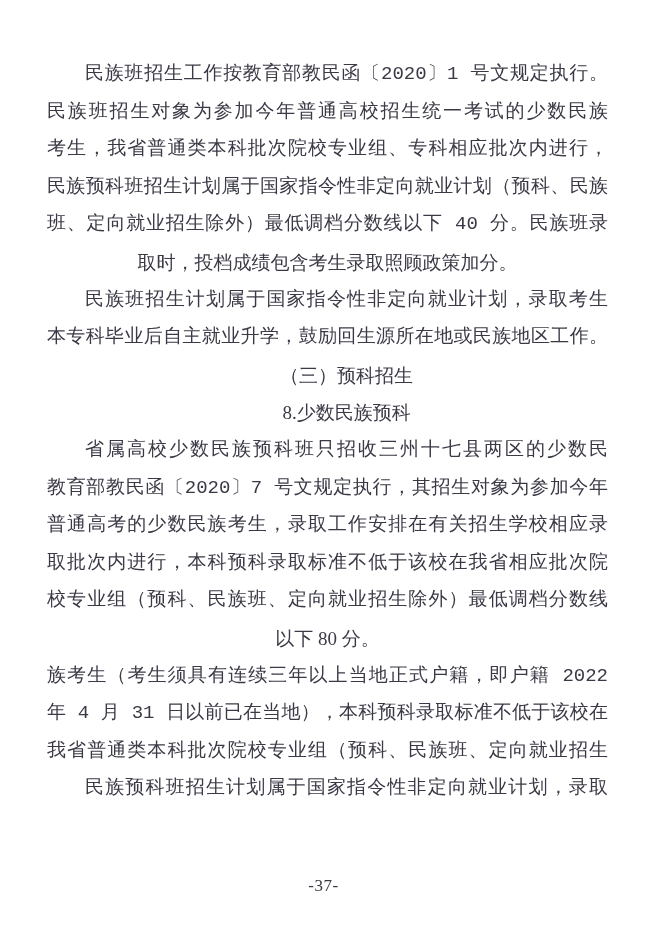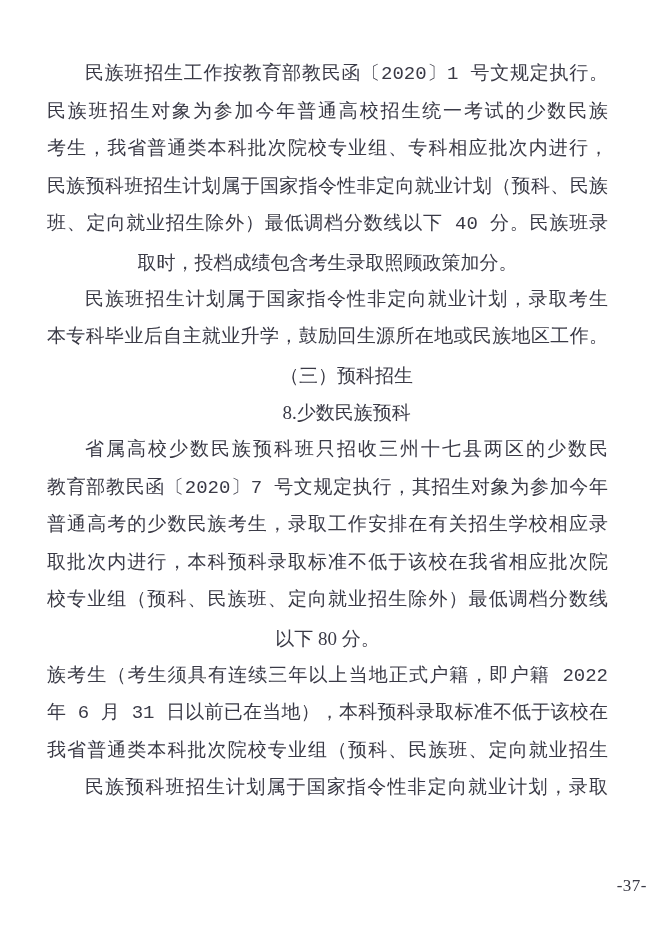--- a/index.html
+++ b/index.html
@@ -36,21 +36,21 @@
     font-family: Liberation Mono, monospace;
   }
   .line.indent {
     text-indent: 38px;
   }
   .footer {
     position: absolute;
     left: 0;
     right: 0;
     top: 876px;
-    text-align: right;
+    text-align: center;
     font-size: 17px;
     line-height: 20px;
     letter-spacing: 0.5px;
   }
 </style>
 </head>
 <body>
 
 <div class="page" style="background: rgb(255, 255, 255); color: rgb(58, 58, 70);">
   <div class="text-block" id="text-block">
@@ -64,18 +64,18 @@
       <div class="line j">本专科毕业后自主就业升学，鼓励回生源所在地或民族地区工作。</div>
       <div class="line indent">（三）预科招生</div>
       <div class="line indent">8.少数民族预科</div>
       <div class="line j indent">省属高校少数民族预科班只招收三州十七县两区的少数民</div>
       <div class="line j">教育部教民函〔2020〕7 号文规定执行，其招生对象为参加今年</div>
       <div class="line j">普通高考的少数民族考生，录取工作安排在有关招生学校相应录</div>
       <div class="line j">取批次内进行，本科预科录取标准不低于该校在我省相应批次院</div>
       <div class="line j">校专业组（预科、民族班、定向就业招生除外）最低调档分数线</div>
       <div class="line">以下 80 分。</div>
       <div class="line j">族考生（考生须具有连续三年以上当地正式户籍，即户籍 2022</div>
-      <div class="line j">年 6 月 31 日以前已在当地），本科预科录取标准不低于该校在</div>
+      <div class="line j">年 4 月 31 日以前已在当地），本科预科录取标准不低于该校在</div>
       <div class="line j">我省普通类本科批次院校专业组（预科、民族班、定向就业招生</div>
       <div class="line j indent">民族预科班招生计划属于国家指令性非定向就业计划，录取</div>
     </div>
   <div class="footer">-37-</div>
 </div>
 
 </body></html>

